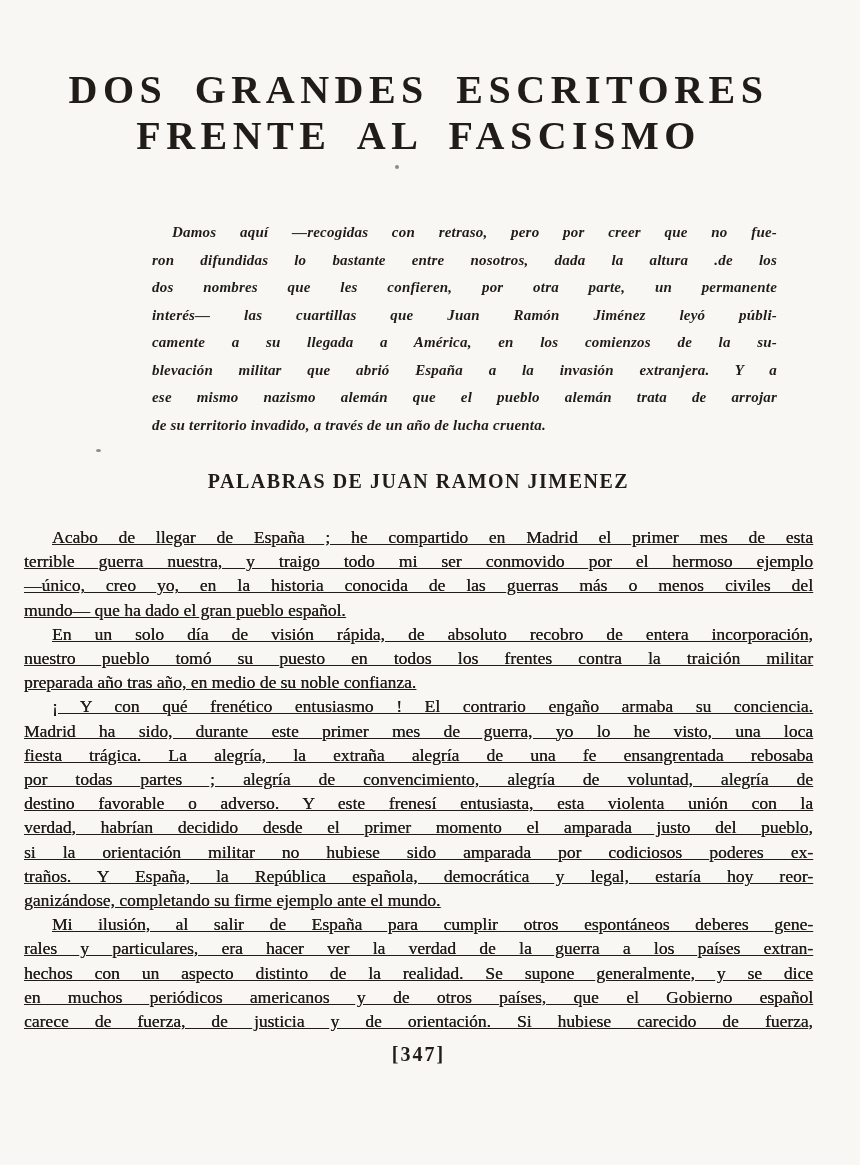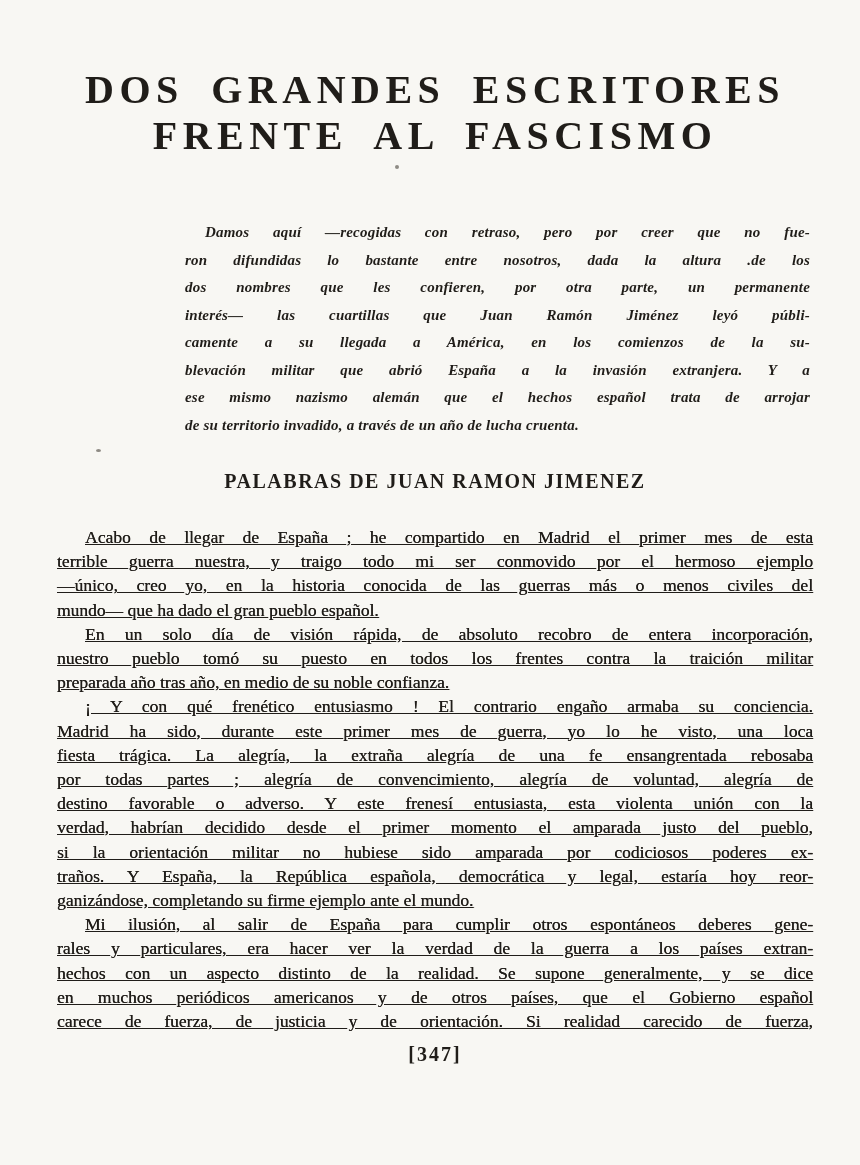--- a/index.html
+++ b/index.html
@@ -6,21 +6,21 @@
   body {
     width: 860px; height: 1165px;
     background: #f8f7f3;
     font-family: "Liberation Serif", "DejaVu Serif", serif;
     color: #201d19;
   }
   .page {
     position: relative;
     width: 860px; height: 1165px;
     box-sizing: border-box;
-    padding: 57px 47px 0 57px;
+    padding: 57px 47px 0 24px;
     overflow: hidden;
   }
   .title {
     margin: 10px 0 0 0;
     text-align: center;
     font-size: 40px;
     line-height: 46px;
     font-weight: 700;
     letter-spacing: 5.5px;
     word-spacing: 12px;
@@ -84,21 +84,21 @@
   <span class="ink-dot dot1"></span>
   <span class="ink-dot dot2"></span>
 
   <section class="intro">
     <div class="iline first">Damos aquí —recogidas con retraso, pero por creer que no fue-</div>
     <div class="iline">ron difundidas lo bastante entre nosotros, dada la altura .de los</div>
     <div class="iline">dos nombres que les confieren, por otra parte, un permanente</div>
     <div class="iline">interés— las cuartillas que Juan Ramón Jiménez leyó públi-</div>
     <div class="iline">camente a su llegada a América, en los comienzos de la su-</div>
     <div class="iline">blevación militar que abrió España a la invasión extranjera. Y a</div>
-    <div class="iline">ese mismo nazismo alemán que el hechos español trata de arrojar</div>
+    <div class="iline">ese mismo nazismo alemán que el pueblo alemán trata de arrojar</div>
     <div class="iline last">de su territorio invadido, a través de un año de lucha cruenta.</div>
   </section>
 
   <h2 class="heading">PALABRAS DE JUAN RAMON JIMENEZ</h2>
 
   <section class="bodytext">
 
     <div class="para">
       <div class="bline first">Acabo de llegar de España ; he compartido en Madrid el primer mes de esta</div>
       <div class="bline">terrible guerra nuestra, y traigo todo mi ser conmovido por el hermoso ejemplo</div>
@@ -122,20 +122,20 @@
       <div class="bline">si la orientación militar no hubiese sido amparada por codiciosos poderes ex-</div>
       <div class="bline">traños. Y España, la República española, democrática y legal, estaría hoy reor-</div>
       <div class="bline last">ganizándose, completando su firme ejemplo ante el mundo.</div>
     </div>
 
     <div class="para">
       <div class="bline first">Mi ilusión, al salir de España para cumplir otros espontáneos deberes gene-</div>
       <div class="bline">rales y particulares, era hacer ver la verdad de la guerra a los países extran-</div>
       <div class="bline">hechos con un aspecto distinto de la realidad. Se supone generalmente, y se dice</div>
       <div class="bline">en muchos periódicos americanos y de otros países, que el Gobierno español</div>
-      <div class="bline">carece de fuerza, de justicia y de orientación. Si realidad carecido de fuerza,</div>
+      <div class="bline">carece de fuerza, de justicia y de orientación. Si hubiese carecido de fuerza,</div>
     </div>
 
   </section>
 
   <div class="pageno">[347]</div>
 
 </div>
 
 </body></html>

